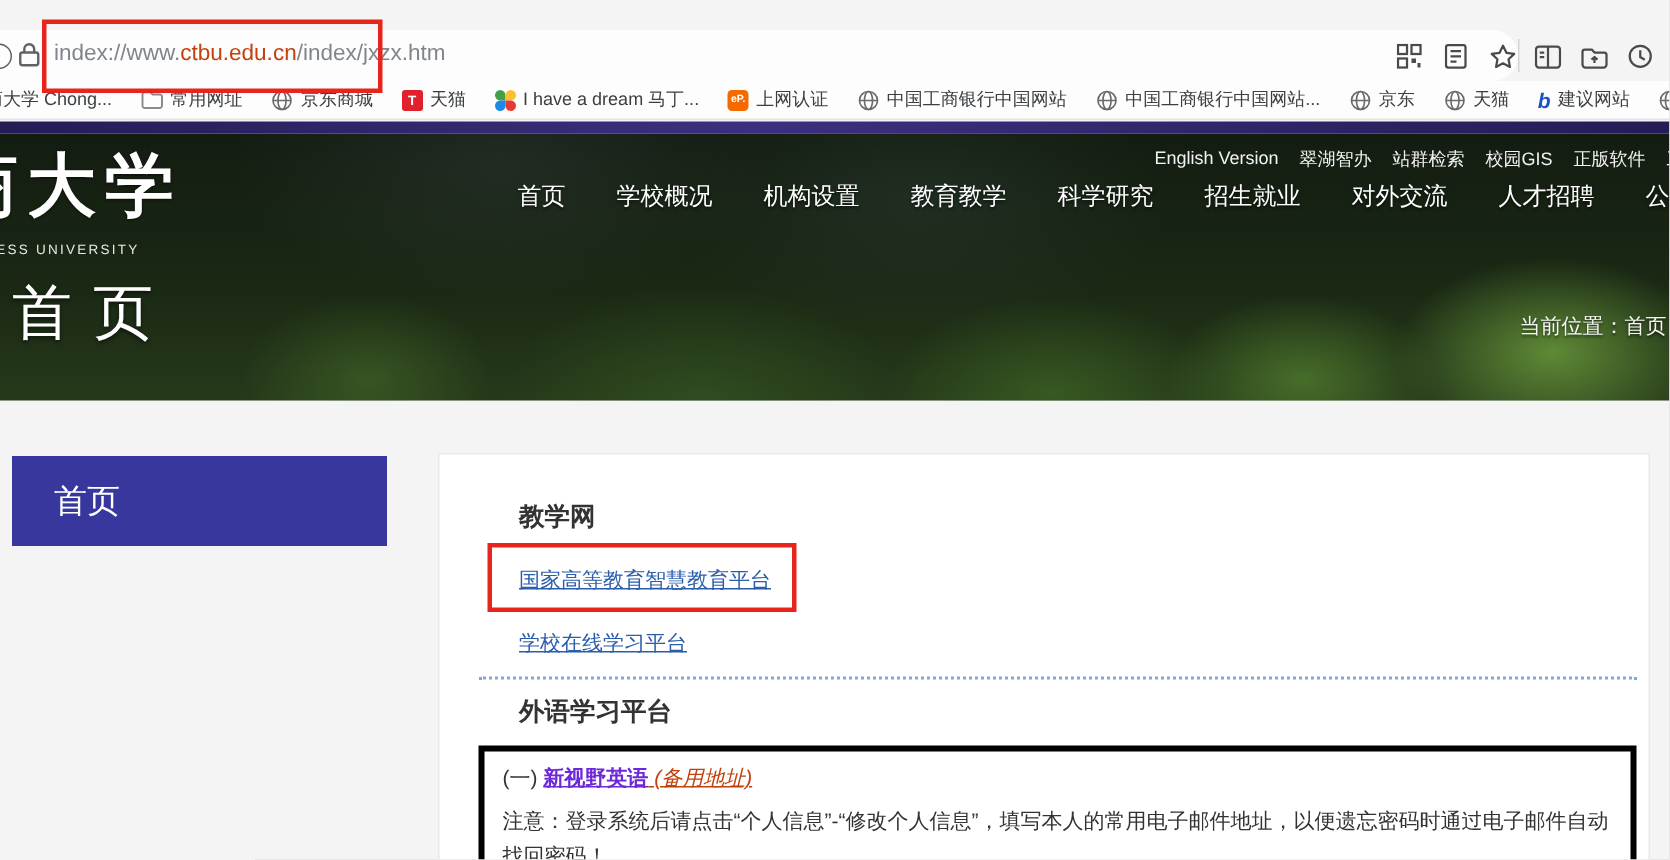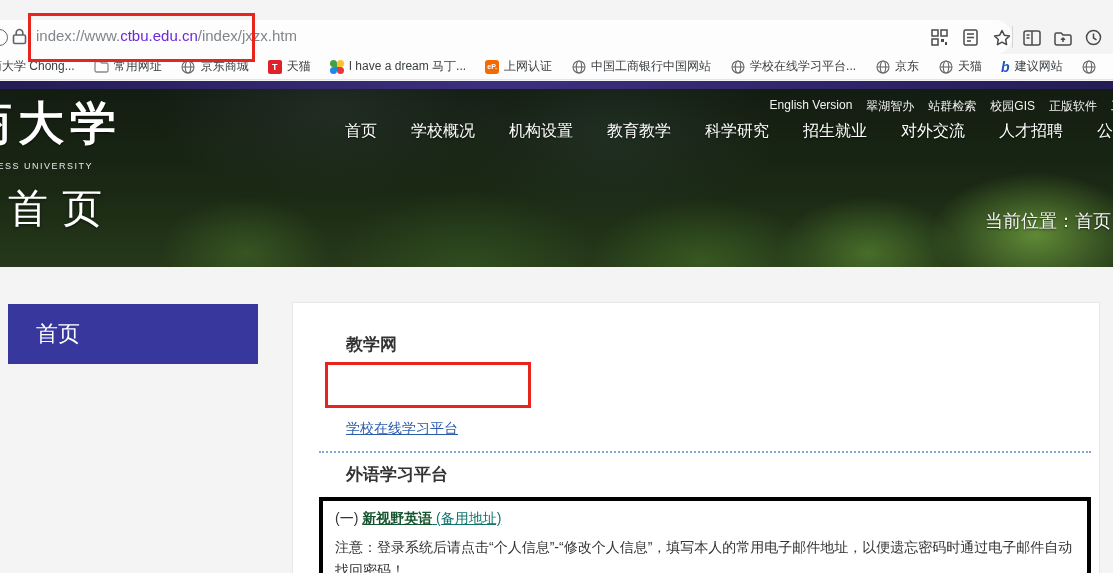--- a/index.html
+++ b/index.html
@@ -13,21 +13,21 @@
   
   .chrome-top { position:absolute; left:0; top:0; width:1113px; height:54px; background:#f4f4f5; }
   .url-field {
     position:absolute; left:-30px; top:20px; width:1042px; height:34px;
     background:#fdfdfe; border-radius:17px;
   }
   .reload-partial { position:absolute; left:-9px; top:29px; width:17px; height:17px;
     border:1.8px solid #5f6368; border-radius:50%; }
   .lock-icon { position:absolute; left:12px; top:28px; }
   .url-text { position:absolute; left:36px; top:27px; font-size:15px; color:#80868b; white-space:nowrap; }
-  .url-text .domain { color:#6d28d9; }
+  .url-text .domain { color:#c2410c; }
   .chrome-icons { position:absolute; top:28px; display:flex; align-items:center; gap:12px; }
   .chrome-icons .ci { width:19px; height:19px; display:flex; align-items:center; justify-content:center; color:#4a4a4a; }
   .ci svg { display:block; }
   .chrome-sep { position:absolute; left:1012px; top:26px; width:1px; height:22px; background:#d5d5d5; }
 
   
   .bookmarks {
     position:absolute; left:0; top:54px; width:1113px; height:26px; background:#fdfdfd;
     border-bottom:1px solid #e4e4e4; display:flex; align-items:center; gap:19px;
     padding-left:0; white-space:nowrap; overflow:hidden;
@@ -63,21 +63,21 @@
       linear-gradient(180deg,#131c11 0%, #1a2814 55%, #26391a 100%);
   }
   .logo-cn { position:absolute; left:-34px; top:4px; font-family:"DejaVu Serif", serif;
     font-size:46px; font-weight:bold; letter-spacing:6px; text-shadow:0 1px 2px rgba(0,0,0,.6); }
   .logo-en { position:absolute; left:-30px; top:72px; font-size:9px; letter-spacing:1.5px; color:#e8e8e8; }
   .top-links { position:absolute; right:-10px; top:9px; display:flex; gap:14px; font-size:12px; color:#f2f2f2; white-space:nowrap; }
   .top-links span { cursor:pointer; }
   .main-nav { position:absolute; left:345px; top:32px; display:flex; gap:34px; font-size:16px; white-space:nowrap; }
   .main-nav span { cursor:pointer; text-shadow:0 1px 2px rgba(0,0,0,.6); }
   .hero-title { position:absolute; left:8px; top:92px; font-size:40px; letter-spacing:14px; text-shadow:0 1px 3px rgba(0,0,0,.6); }
-  .breadcrumb { position:absolute; right:2px; top:120px; font-size:18px; color:#f5f5f5; text-shadow:0 1px 2px rgba(0,0,0,.6); }
+  .breadcrumb { position:absolute; right:2px; top:120px; font-size:14px; color:#f5f5f5; text-shadow:0 1px 2px rgba(0,0,0,.6); }
 
   
   .sidebar { position:absolute; left:8px; top:304px; width:250px; }
   .sidebar-head { height:60px; background:#37379e; color:#fff; font-size:22px;
     display:flex; align-items:center; padding-left:28px; }
   .sidebar-list { background:#fff; border-left:5px solid #37379e; }
   .sidebar-item { height:52px; display:flex; align-items:center; padding-left:24px;
     font-size:15px; color:#333; border-bottom:1px solid #e3e3e3; cursor:pointer; background:#fff; }
 
   
@@ -86,22 +86,22 @@
   .card h3 { font-size:17px; color:#333; font-weight:bold; }
   .h-jxw { position:absolute; left:53px; top:30px; }
   .h-wy { position:absolute; left:53px; top:160px; }
   .clink { position:absolute; left:53px; font-size:14px; color:#2b5dab; text-decoration:underline; cursor:pointer; white-space:nowrap; }
   .clink1 { top:75px; }
   .clink2 { top:117px; }
   .dotted-sep { position:absolute; left:26px; top:148px; width:772px; border-top:2px dotted #7fa9dc; }
   .black-box { position:absolute; left:26px; top:194px; width:772px; height:140px;
     border:4px solid #000; background:#fff; padding:9px 12px; font-size:14px; color:#333; }
   .bb-line1 { margin-bottom:8px; }
-  .bb-link { color:#14532d; font-weight:bold; text-decoration:underline; cursor:pointer; }
-  .bb-link2 { color:#0f766e; text-decoration:underline; cursor:pointer; }
+  .bb-link { color:#6d28d9; font-weight:bold; text-decoration:underline; cursor:pointer; }
+  .bb-link2 { color:#c2410c; text-decoration:underline; cursor:pointer;font-style:italic; }
   .bb-note { line-height:23px; }
 
   
   .red-box { position:absolute; border:3px solid #e8251d; z-index:50; pointer-events:none; }
   .red-box-url { left:28px; top:13px; width:227px; height:49px; }
   .red-box-link { left:325px; top:362px; width:206px; height:46px; }
 </style>
 </head>
 <body>
 
@@ -213,21 +213,21 @@
       <span>中国工商银行中国网站</span>
     </div>
     <div class="bm">
       <span class="fav">
           <svg width="14" height="14" viewBox="0 0 14 14" fill="none" stroke="#6a6a6a" stroke-width="1.1">
             <circle cx="7" cy="7" r="6"></circle>
             <ellipse cx="7" cy="7" rx="2.7" ry="6"></ellipse>
             <path d="M1 7h12"></path>
           </svg>
         </span>
-      <span>学校在线学习平台...</span>
+      <span>中国工商银行中国网站...</span>
     </div>
     <div class="bm">
       <span class="fav">
           <svg width="14" height="14" viewBox="0 0 14 14" fill="none" stroke="#6a6a6a" stroke-width="1.1">
             <circle cx="7" cy="7" r="6"></circle>
             <ellipse cx="7" cy="7" rx="2.7" ry="6"></ellipse>
             <path d="M1 7h12"></path>
           </svg>
         </span>
       <span>京东</span>
@@ -289,20 +289,21 @@
     <div class="hero-title">首页</div>
     <div class="breadcrumb">当前位置：首页</div>
   </div>
 
   <div class="sidebar">
     <div class="sidebar-head">首页</div>
   </div>
 
   <div class="card">
     <h3 class="h-jxw">教学网</h3>
+    <a class="clink clink1">国家高等教育智慧教育平台</a>
     <a class="clink clink2">学校在线学习平台</a>
     <div class="dotted-sep"></div>
     <h3 class="h-wy">外语学习平台</h3>
 
     <div class="black-box">
       <div class="bb-line1"><span>(一) </span><a class="bb-link">新视野英语</a><a class="bb-link2"> (备用地址)</a></div>
       <div class="bb-note">注意：登录系统后请点击“个人信息”-“修改个人信息”，填写本人的常用电子邮件地址，以便遗忘密码时通过电子邮件自动找回密码！</div>
     </div>
   </div>
 

